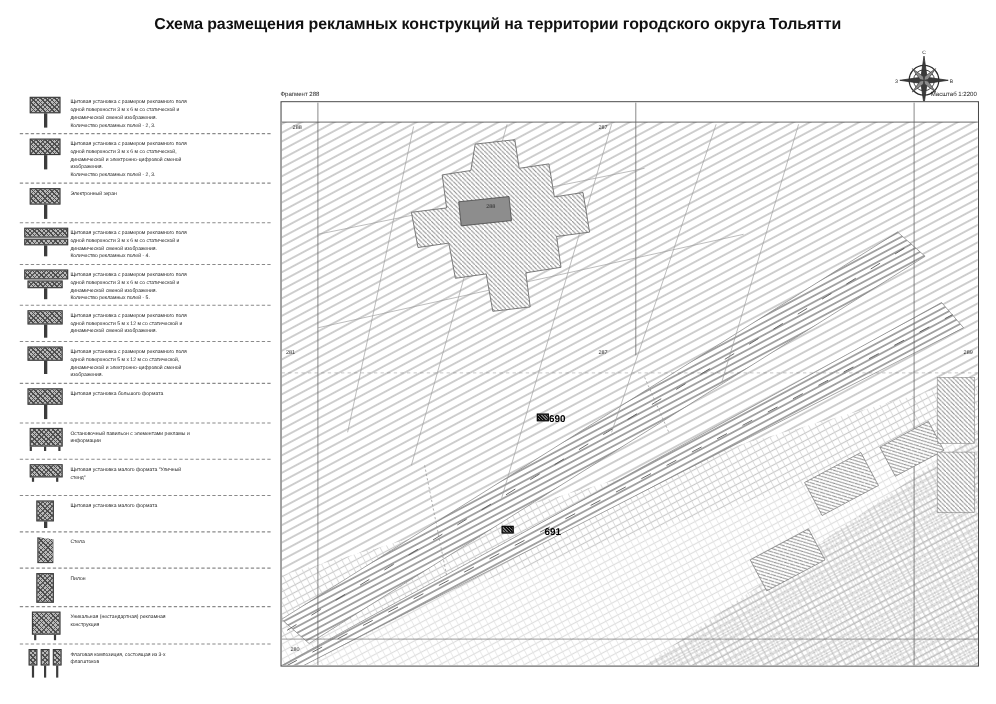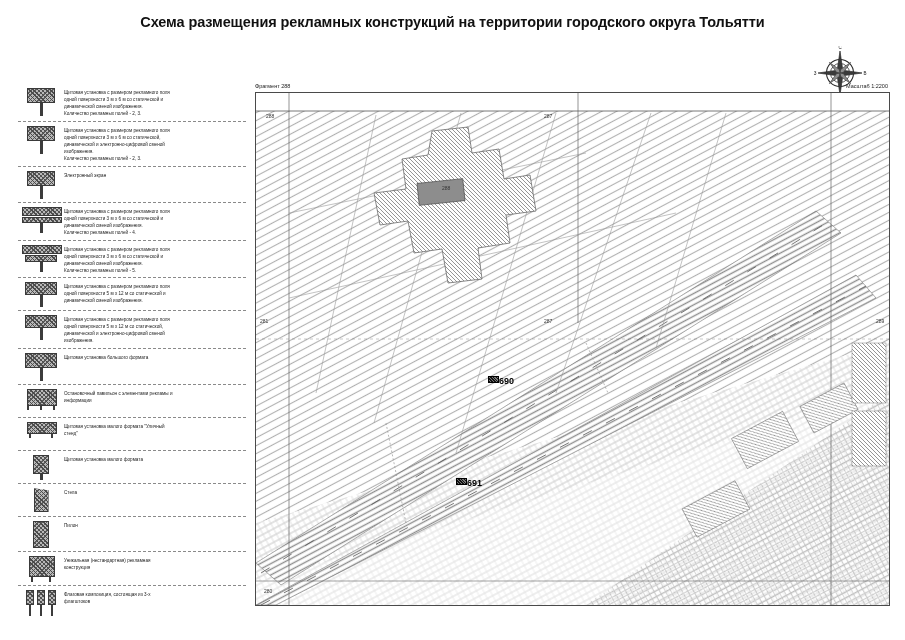--- a/index.html
+++ b/index.html
@@ -418,21 +418,21 @@
         <g stroke="#9a9a9a" stroke-width="0.7" fill="none" stroke-dasharray="2 2">
           <path d="M130 330 L150 430"></path>
           <path d="M330 250 L352 300"></path>
         </g>
       </svg>
 
       <div class="marker" style="left:232px;top:283px;">
         <span class="mico"></span>
         <span class="mnum">690</span>
       </div>
-      <div class="marker" style="left:200px;top:385px;">
+      <div class="marker" style="left:200px;top:385px;gap:28px;">
         <span class="mico"></span>
         <span class="mnum">691</span>
       </div>
 
       <div class="grid-lbl" style="left:10px;top:20px;">288</div>
       <div class="grid-lbl" style="left:288px;top:20px;">287</div>
       <div class="grid-lbl" style="left:4px;top:225px;">281</div>
       <div class="grid-lbl" style="left:288px;top:225px;">287</div>
       <div class="grid-lbl" style="left:620px;top:225px;">289</div>
       <div class="grid-lbl" style="left:8px;top:495px;">280</div>

